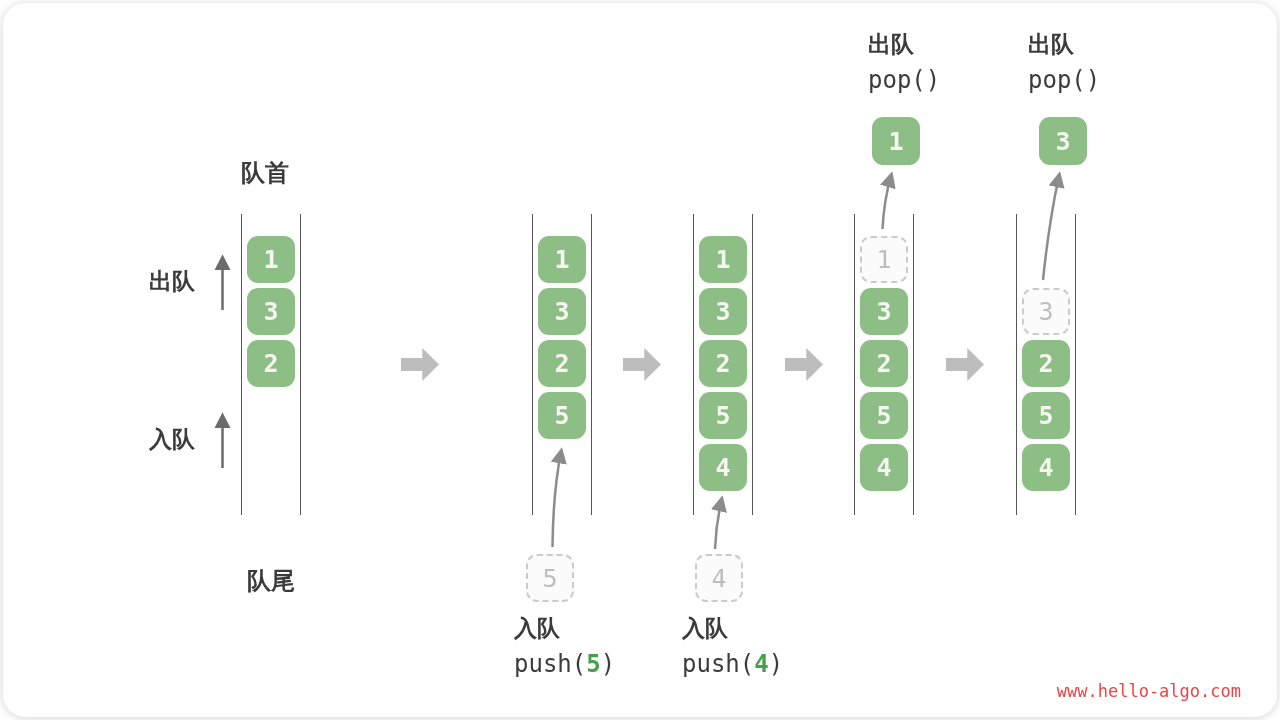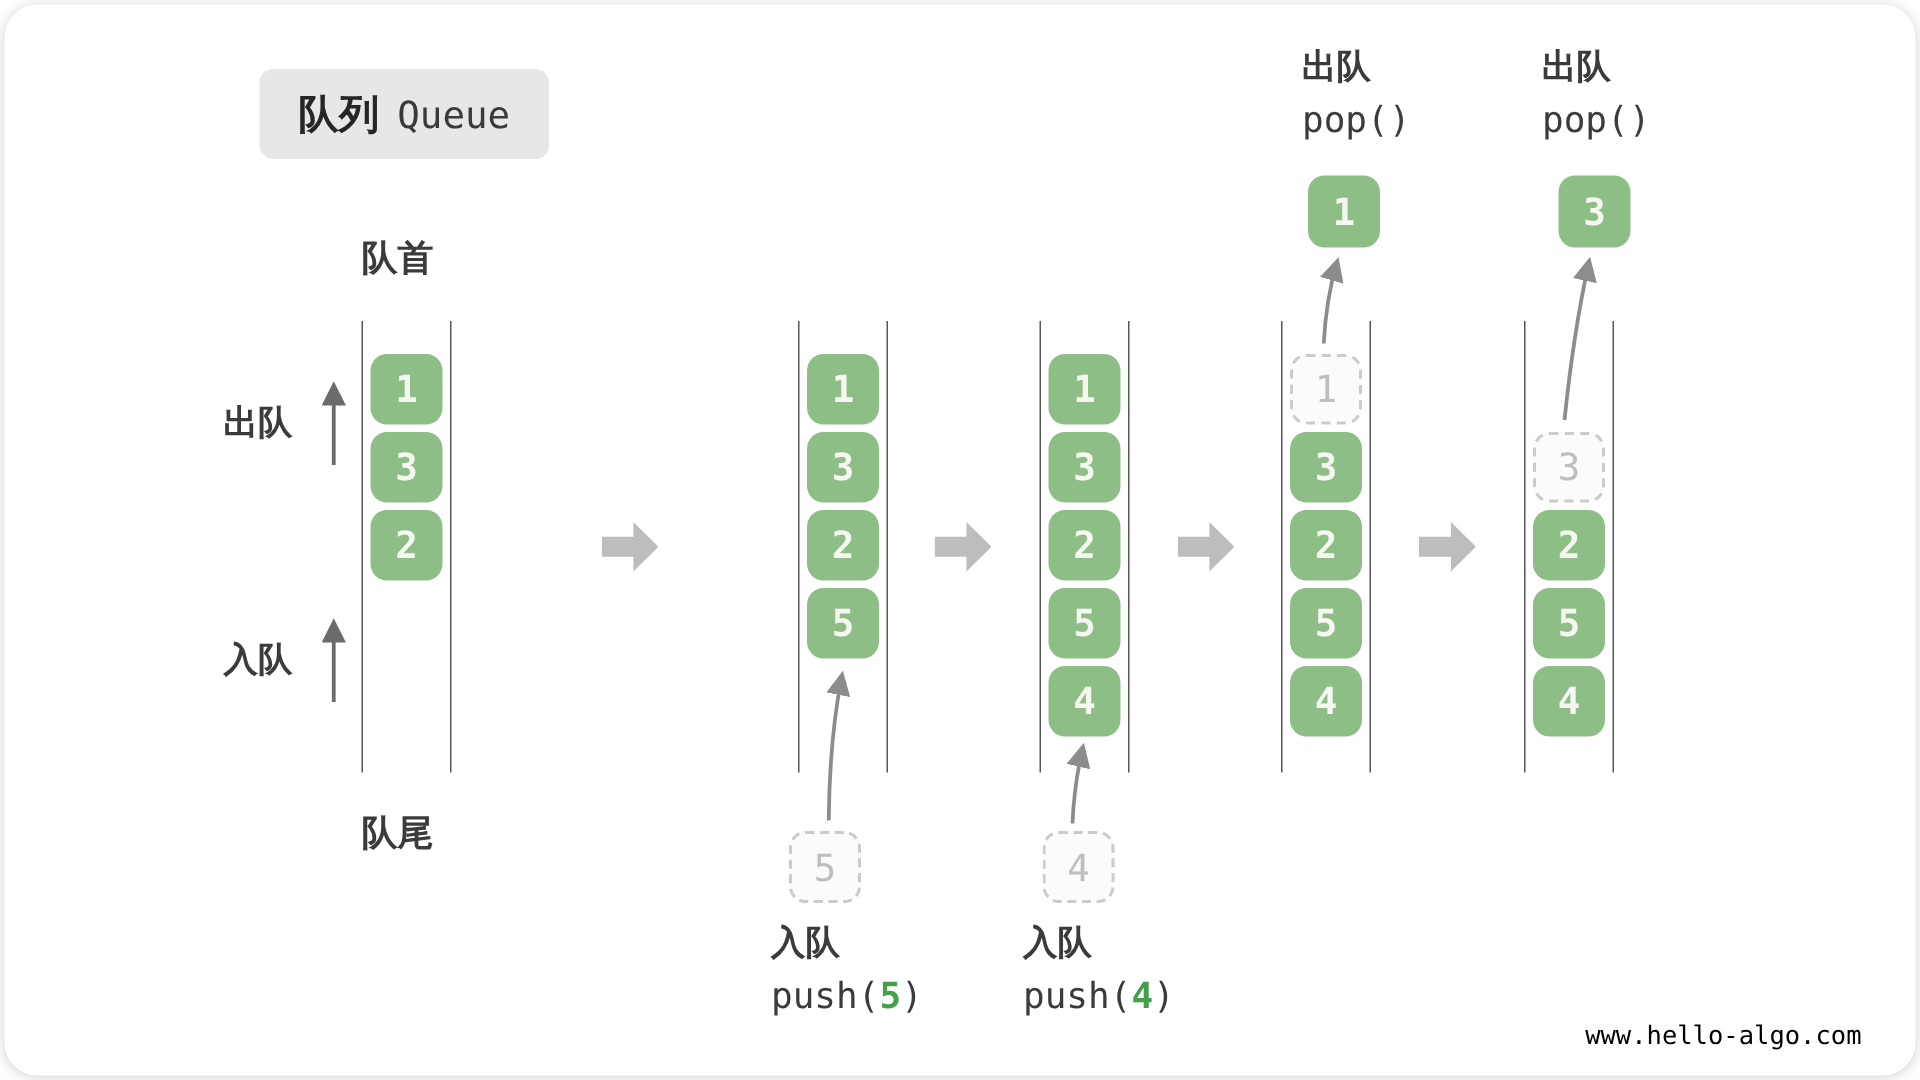--- a/index.html
+++ b/index.html
@@ -16,21 +16,21 @@
     position:absolute;left:170px;top:43px;width:193px;height:60px;
     background:#E7E7E7;border-radius:9px;
     display:flex;align-items:center;justify-content:center;gap:12px;
   }
   .title-zh{font:700 27px "Liberation Sans",sans-serif;color:#262626;}
   .title-en{font:400 25px "DejaVu Sans Mono",monospace;color:#3A3A3A;}
 
   
   .lbl{position:absolute;color:#3B3B3B;font:700 24px "Liberation Sans",sans-serif;line-height:1;}
   .lbl.front{left:238px;top:158px;width:60px;text-align:left;}
-  .lbl.rear{left:238px;top:541px;width:60px;}
+  .lbl.rear{left:238px;top:568px;width:60px;text-align:center;font-family:Liberation Mono, monospace;}
   .lbl.side{font-size:23px;}
   .lbl.dequeue{left:146px;top:267px;}
   .lbl.enqueue{left:146px;top:425px;}
 
   
   .state{position:absolute;top:0;width:60px;height:720px;}
   .rails{
     position:absolute;top:211px;left:0;width:60px;height:301px;box-sizing:border-box;
     border-left:1.5px solid #565656;border-right:1.5px solid #565656;
   }
@@ -56,32 +56,28 @@
   
   .barrow{
     position:absolute;top:345px;width:38px;height:33px;background:#BDBDBD;
     clip-path:polygon(0 30%,56% 30%,56% 0,100% 50%,56% 100%,56% 70%,0 70%);
   }
 
   .overlay{position:absolute;left:0;top:0;width:1280px;height:720px;pointer-events:none;}
 
   .watermark{
     position:absolute;right:36px;top:678px;
-    font:400 17px "DejaVu Sans Mono",monospace;color:#000000;
+    font:400 17px "DejaVu Sans Mono",monospace;color:#ef4444;
   }
 </style>
 </head>
 <body>
 
 <div class="card">
 
-  <div class="title-badge">
-    <span class="title-zh">队列</span>
-    <span class="title-en">Queue</span>
-  </div>
 
   <div class="lbl front">队首</div>
   <div class="lbl rear">队尾</div>
   <div class="lbl side dequeue">出队</div>
   <div class="lbl side enqueue">入队</div>
 
   <div class="state" style="left:238px">
     <div class="rails"></div>
     <div class="box solid s1">1</div>
     <div class="box solid s2">3</div>

